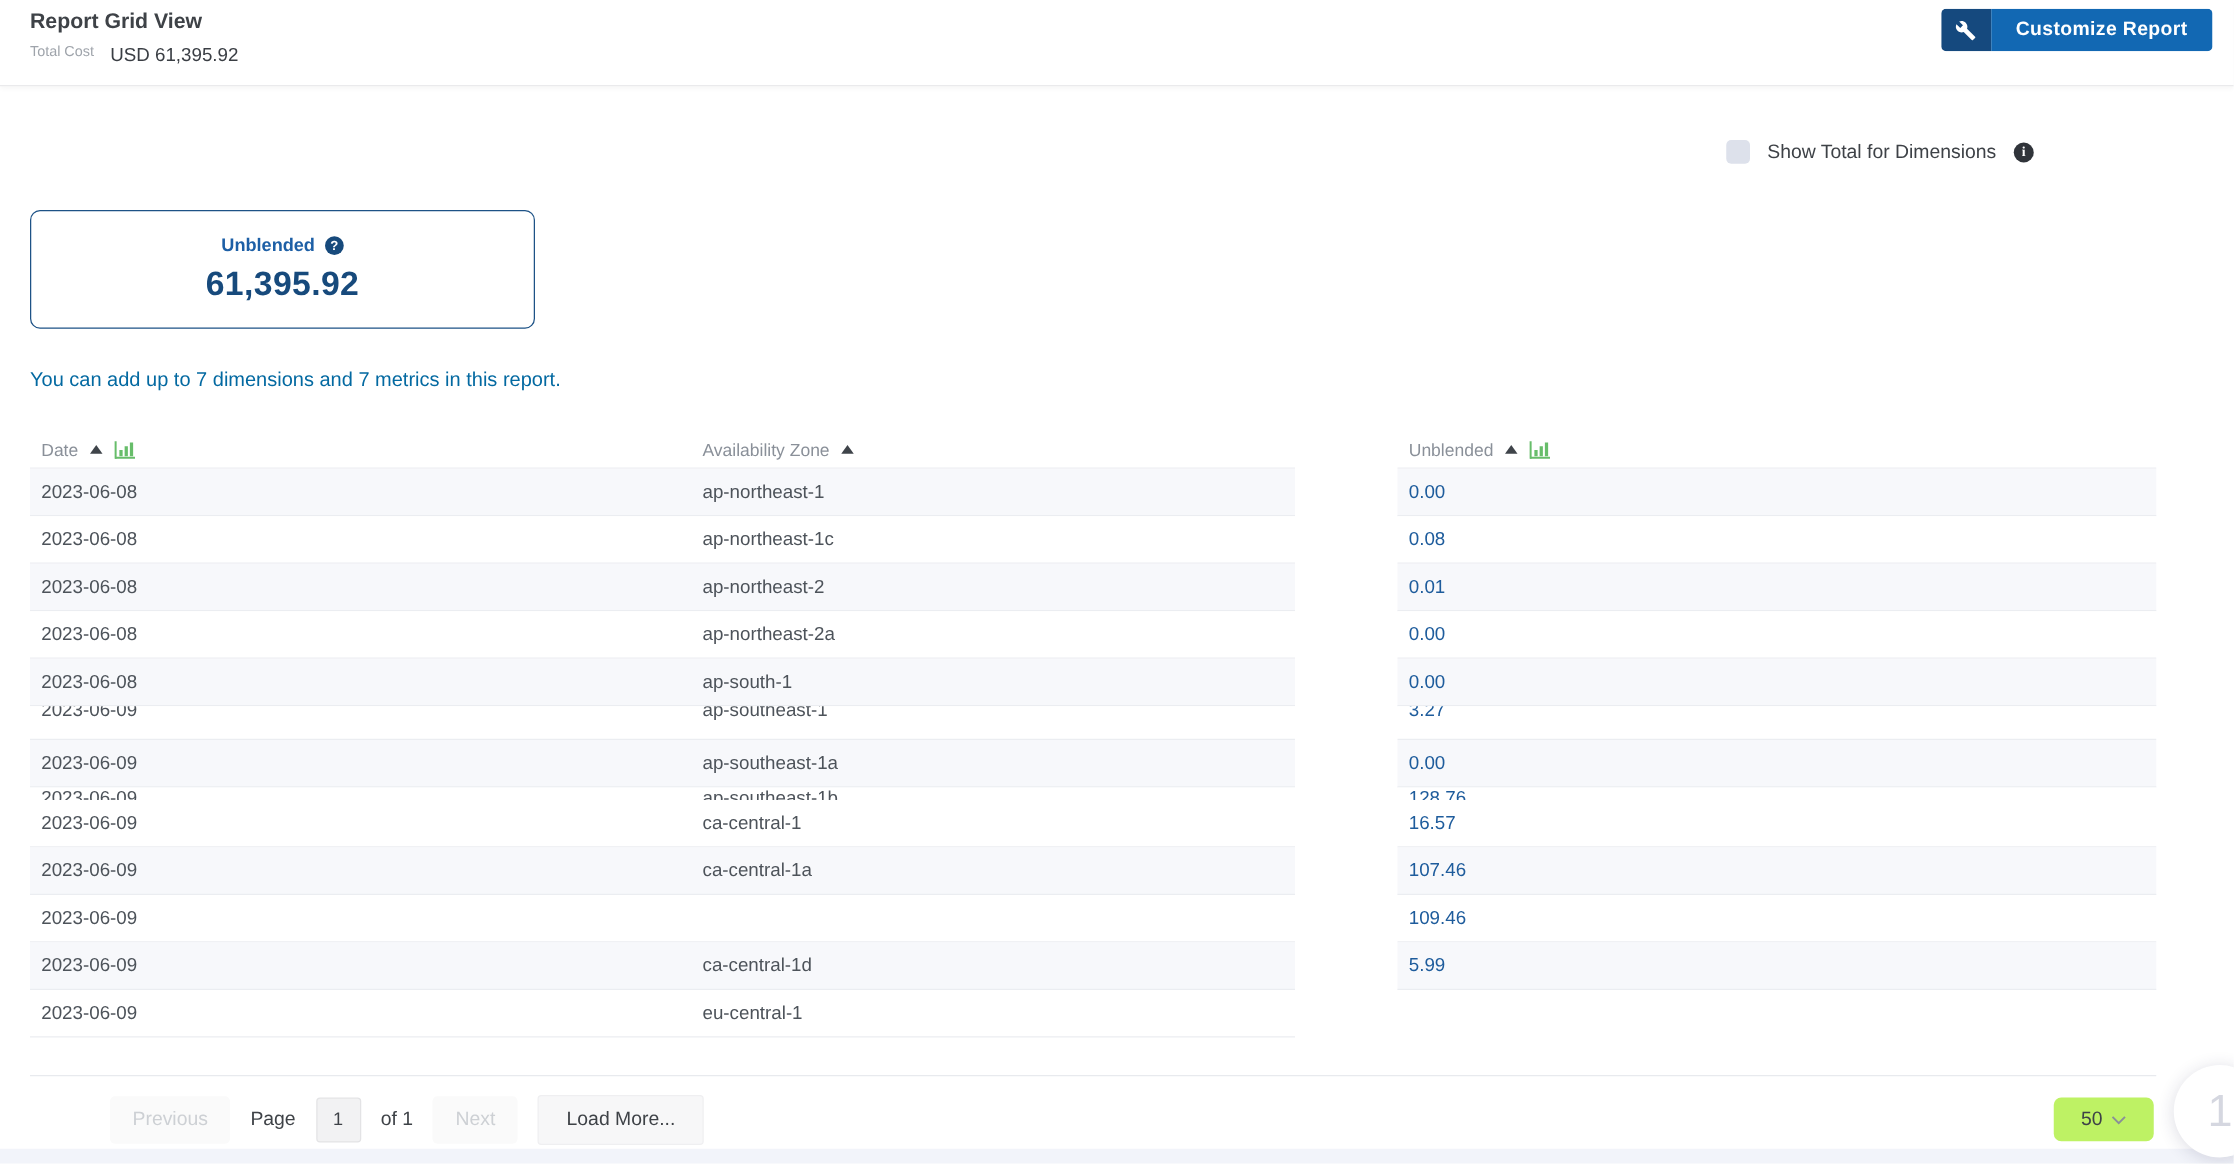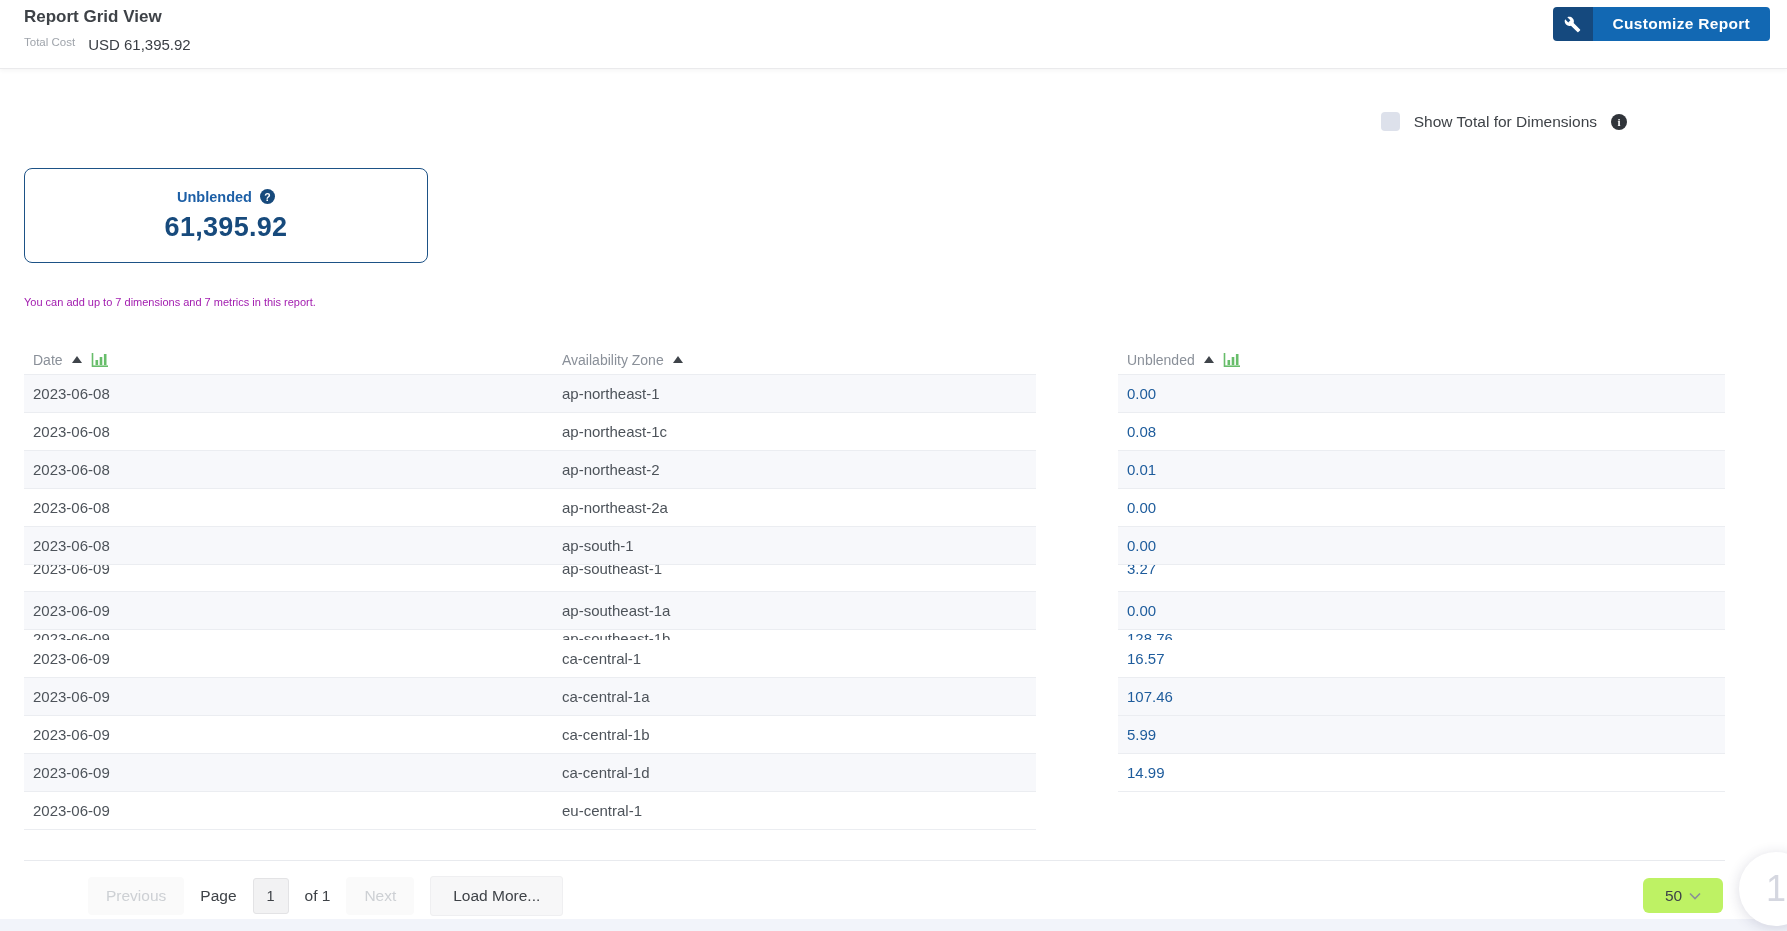--- a/index.html
+++ b/index.html
@@ -37,21 +37,21 @@
   
   .summary-card { position:absolute; left:24px; top:168px; width:404px; height:95px;
     border:1.5px solid #1d5286; border-radius:8px; background:#fff;
     display:flex; flex-direction:column; align-items:center; justify-content:center; gap:7px; }
   .card-label-row { display:flex; align-items:center; gap:8px; }
   .card-label { font-size:14.5px; font-weight:700; color:#1d5fa6; }
   .q-icon { width:15px; height:15px; border-radius:50%; background:#174a7c; color:#fff;
     font-size:10.5px; font-weight:700; display:flex; align-items:center; justify-content:center; cursor:pointer; }
   .card-value { font-size:27px; font-weight:700; color:#174a7c; letter-spacing:.3px; }
 
-  .note { position:absolute; left:24px; top:296px; font-size:11px; color:#a21caf; }
+  .note { position:absolute; left:24px; top:296px; font-size:16px; color:#0369a1; }
 
   
   .dim-table { position:absolute; left:24px; top:345px; width:1012px; }
   .met-table { position:absolute; left:1118px; top:345px; width:607px; }
   .thead { height:30px; display:grid; align-items:center; border-bottom:1px solid #ebedf1; }
   .dim-table .thead, .dim-table .trow, .dim-table .ghost { grid-template-columns:529px 1fr; }
   .met-table .thead, .met-table .trow, .met-table .ghost { grid-template-columns:1fr; }
   .th { display:flex; align-items:center; gap:9px; font-size:14px; color:#8a9099; padding-left:9px; cursor:pointer; }
   .sort-asc { width:0; height:0; border-left:5px solid transparent; border-right:5px solid transparent;
     border-bottom:7px solid #3f444a; display:inline-block; cursor:pointer; }
@@ -219,23 +219,20 @@
           <span>2023-06-09</span>
         </div>
        <div class="cell zone">
           <span>ca-central-1a</span>
         </div>
      </div>
       <div class="trow">
        <div class="cell date">
           <span>2023-06-09</span>
         </div>
-       <div class="cell zone">
-          <span>ca-central-1b</span>
-        </div>
      </div>
       <div class="trow striped">
        <div class="cell date">
           <span>2023-06-09</span>
         </div>
        <div class="cell zone">
           <span>ca-central-1d</span>
         </div>
      </div>
       <div class="trow">
@@ -309,28 +306,28 @@
       <div class="trow">
        <div class="cell value">
           <span>16.57</span>
         </div>
      </div>
       <div class="trow striped">
        <div class="cell value">
           <span>107.46</span>
         </div>
      </div>
+      <div class="trow">
+       <div class="cell value">
+          <span>109.46</span>
+        </div>
+     </div>
       <div class="trow striped">
        <div class="cell value">
           <span>5.99</span>
-        </div>
-     </div>
-      <div class="trow">
-       <div class="cell value">
-          <span>14.99</span>
         </div>
      </div>
     </div>
 </div>
 
 <div class="bottom-divider"></div>
 
 <div class="pagination">
   <span class="pg-btn">Previous</span>
   <span class="pg-text">Page</span>

